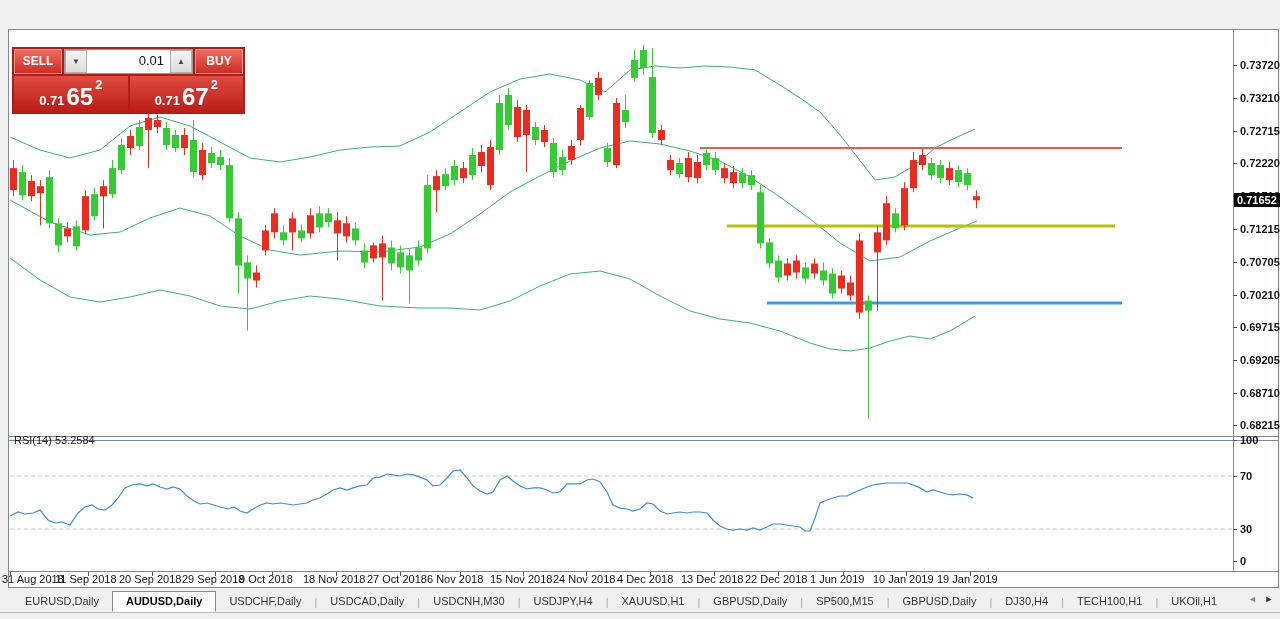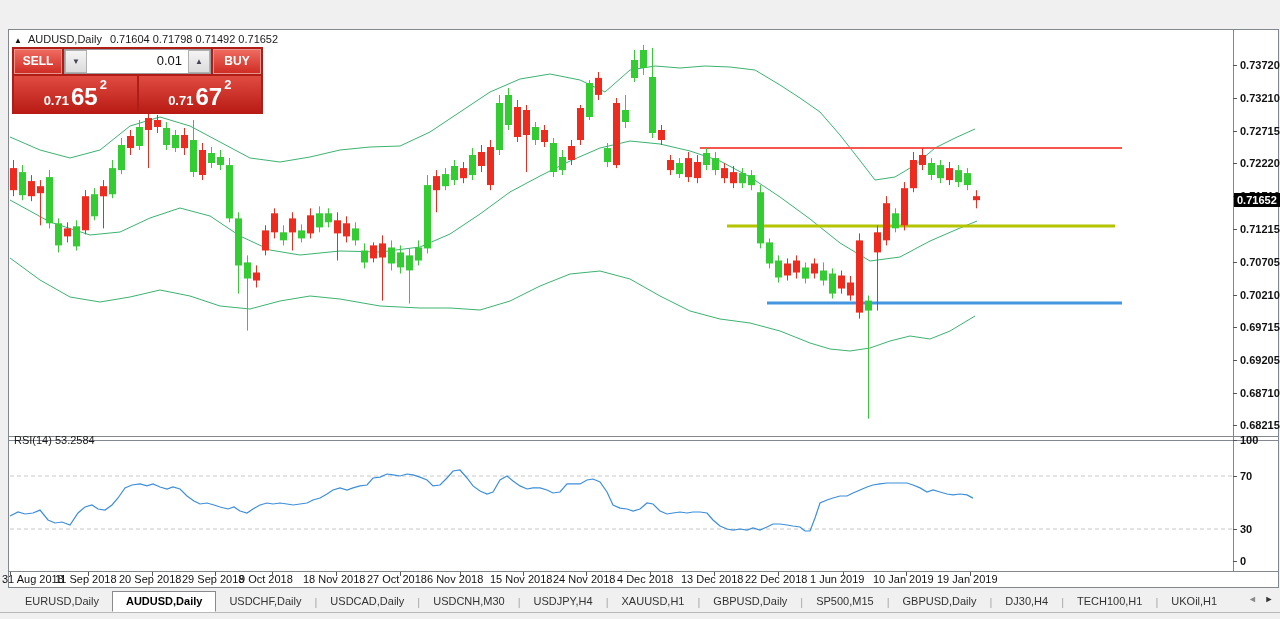--- a/index.html
+++ b/index.html
@@ -26,21 +26,21 @@
   .axis-dash { position:absolute; left:1233px; width:4px; height:1px; background:#555; }
   #price-tag { position:absolute; left:1234px; top:193px; width:46px; height:14px; background:#000; color:#fff; font-size:11px; font-weight:700; line-height:14px; padding-left:3px; }
   .date-label { position:absolute; top:573px; font-size:11px; color:#111; white-space:nowrap; height:13px; line-height:13px; }
   .date-tick { position:absolute; top:572px; width:1px; height:4px; background:#555; }
   #rsi-label { position:absolute; left:14px; top:434px; font-size:11px; color:#1a1a1a; }
 
   
   #gfx { position:absolute; left:0; top:0; width:1280px; height:619px; pointer-events:none; }
 
   
-  #trade-panel { position:absolute; left:12px; top:47px; width:251px; height:67px; background:#b01d17; padding:2px; }
+  #trade-panel { position:absolute; left:12px; top:47px; width:233px; height:67px; background:#b01d17; padding:2px; }
   #tp-row1 { display:flex; height:25px; gap:2px; }
   .tp-btn { flex:0 0 48px; background:linear-gradient(#ef6a60,#cf2d24); border:1px solid #e8958e; color:#fff; font-size:12px; font-weight:700; text-align:center; line-height:23px; cursor:default; }
   #lot-stepper { flex:1; display:flex; background:#fff; border:1px solid #9a9a9a; }
   .step-btn { width:22px; background:linear-gradient(#f4f4f4,#dcdcdc); border:1px solid #b0b0b0; font-size:8px; color:#445; text-align:center; line-height:21px; cursor:default; }
   #lot-value { flex:1; font-size:13px; color:#111; text-align:right; padding-right:6px; line-height:22px; }
   #tp-row2 { display:flex; height:38px; gap:2px; margin-top:2px; }
   .price-box { flex:1; background:linear-gradient(#e04b42,#b71a12); color:#fff; display:flex; align-items:flex-end; justify-content:center; padding-bottom:3px; cursor:default; }
   .price-box .pfx { font-size:13px; font-weight:700; margin-right:2px; margin-bottom:3px; }
   .price-box .big { font-size:24px; font-weight:700; line-height:28px; }
   .price-box .sup { font-size:13px; font-weight:700; align-self:flex-start; margin-top:1px; margin-left:2px; }
@@ -289,23 +289,20 @@
         <line x1="967.5" x2="967.5" y1="168.1" y2="190.2" stroke="#33cc33" stroke-width="1"></line>
         <rect x="964" y="173.1" width="7" height="12.0" fill="#33cc33"></rect>
         <line x1="976.5" x2="976.5" y1="190.2" y2="208.3" stroke="#ee2b1f" stroke-width="1"></line>
         <rect x="973" y="196.2" width="7" height="4.0" fill="#ee2b1f"></rect>
       </g>
       <line x1="10" y1="476" x2="1232" y2="476" stroke="#c8c8c8" stroke-width="1" stroke-dasharray="4 3"></line>
       <line x1="10" y1="529" x2="1232" y2="529" stroke="#c8c8c8" stroke-width="1" stroke-dasharray="4 3"></line>
       <polyline points="10,516 18,512 25,514 33,513 40,510.1 48,520 55,523 62,522 70,525 78,513 85,507 92,505 98,509 105,510.1 112,505 118,498 125,487.9 132,485 140,483.9 147,485.9 153,483.9 160,487 167,489 173,487 180,489 187,496 194,501 200,504 207,503 214,505 220,507 228,509 234,507 240,511 247,513 253,509 260,505 267,503 273,504 280,503 287,504 293,505 300,504 307,503 313,500 320,498 327,494 333,490 340,487.9 347,490 353,487.9 360,485.9 367,485 373,478 380,477.1 387,474 393,474.9 400,476 407,474 413,474.9 420,477.1 427,480 433,485.9 440,485 447,478 453,471 460,470 467,478 473,485.9 480,491 487,494 493,492 500,480 507,476 513,481 520,485.9 527,489 533,487.9 540,487.9 547,490 553,493 560,492 567,483.9 573,483.9 580,483.9 587,480 593,479 600,482 607,492 613,505 620,508.1 627,509 633,511 640,509 647,503 653,504 660,511 667,514 673,513 680,512 687,513 693,512 700,512 707,513 713,520 720,526 727,529 733,530.1 740,529 747,530.1 753,527.9 760,530.1 767,527 773,524 780,524 787,525 793,526 800,527 805,531 810,531 815,518 820,503 827,500 833,498 840,496 847,496 853,493 860,490 867,487 873,485 880,483.9 887,483 893,483 900,483 907,483 913,485 920,487.9 927,492 933,490 940,492 947,494 953,494.9 960,494 967,494.9 973,498.1" fill="none" stroke="#3d8edb" stroke-width="1.2"></polyline>
     </svg>
 
-  <div id="chart-title">
-    <span class="marker">▲</span><span>AUDUSD,Daily</span><span class="vals">0.71604 0.71798 0.71492 0.71652</span>
-  </div>
 
   <div id="trade-panel">
     <div id="tp-row1">
       <div class="tp-btn">SELL</div>
       <div id="lot-stepper">
         <div class="step-btn">▼</div>
         <div id="lot-value">0.01</div>
         <div class="step-btn">▲</div>
       </div>
       <div class="tp-btn">BUY</div>

